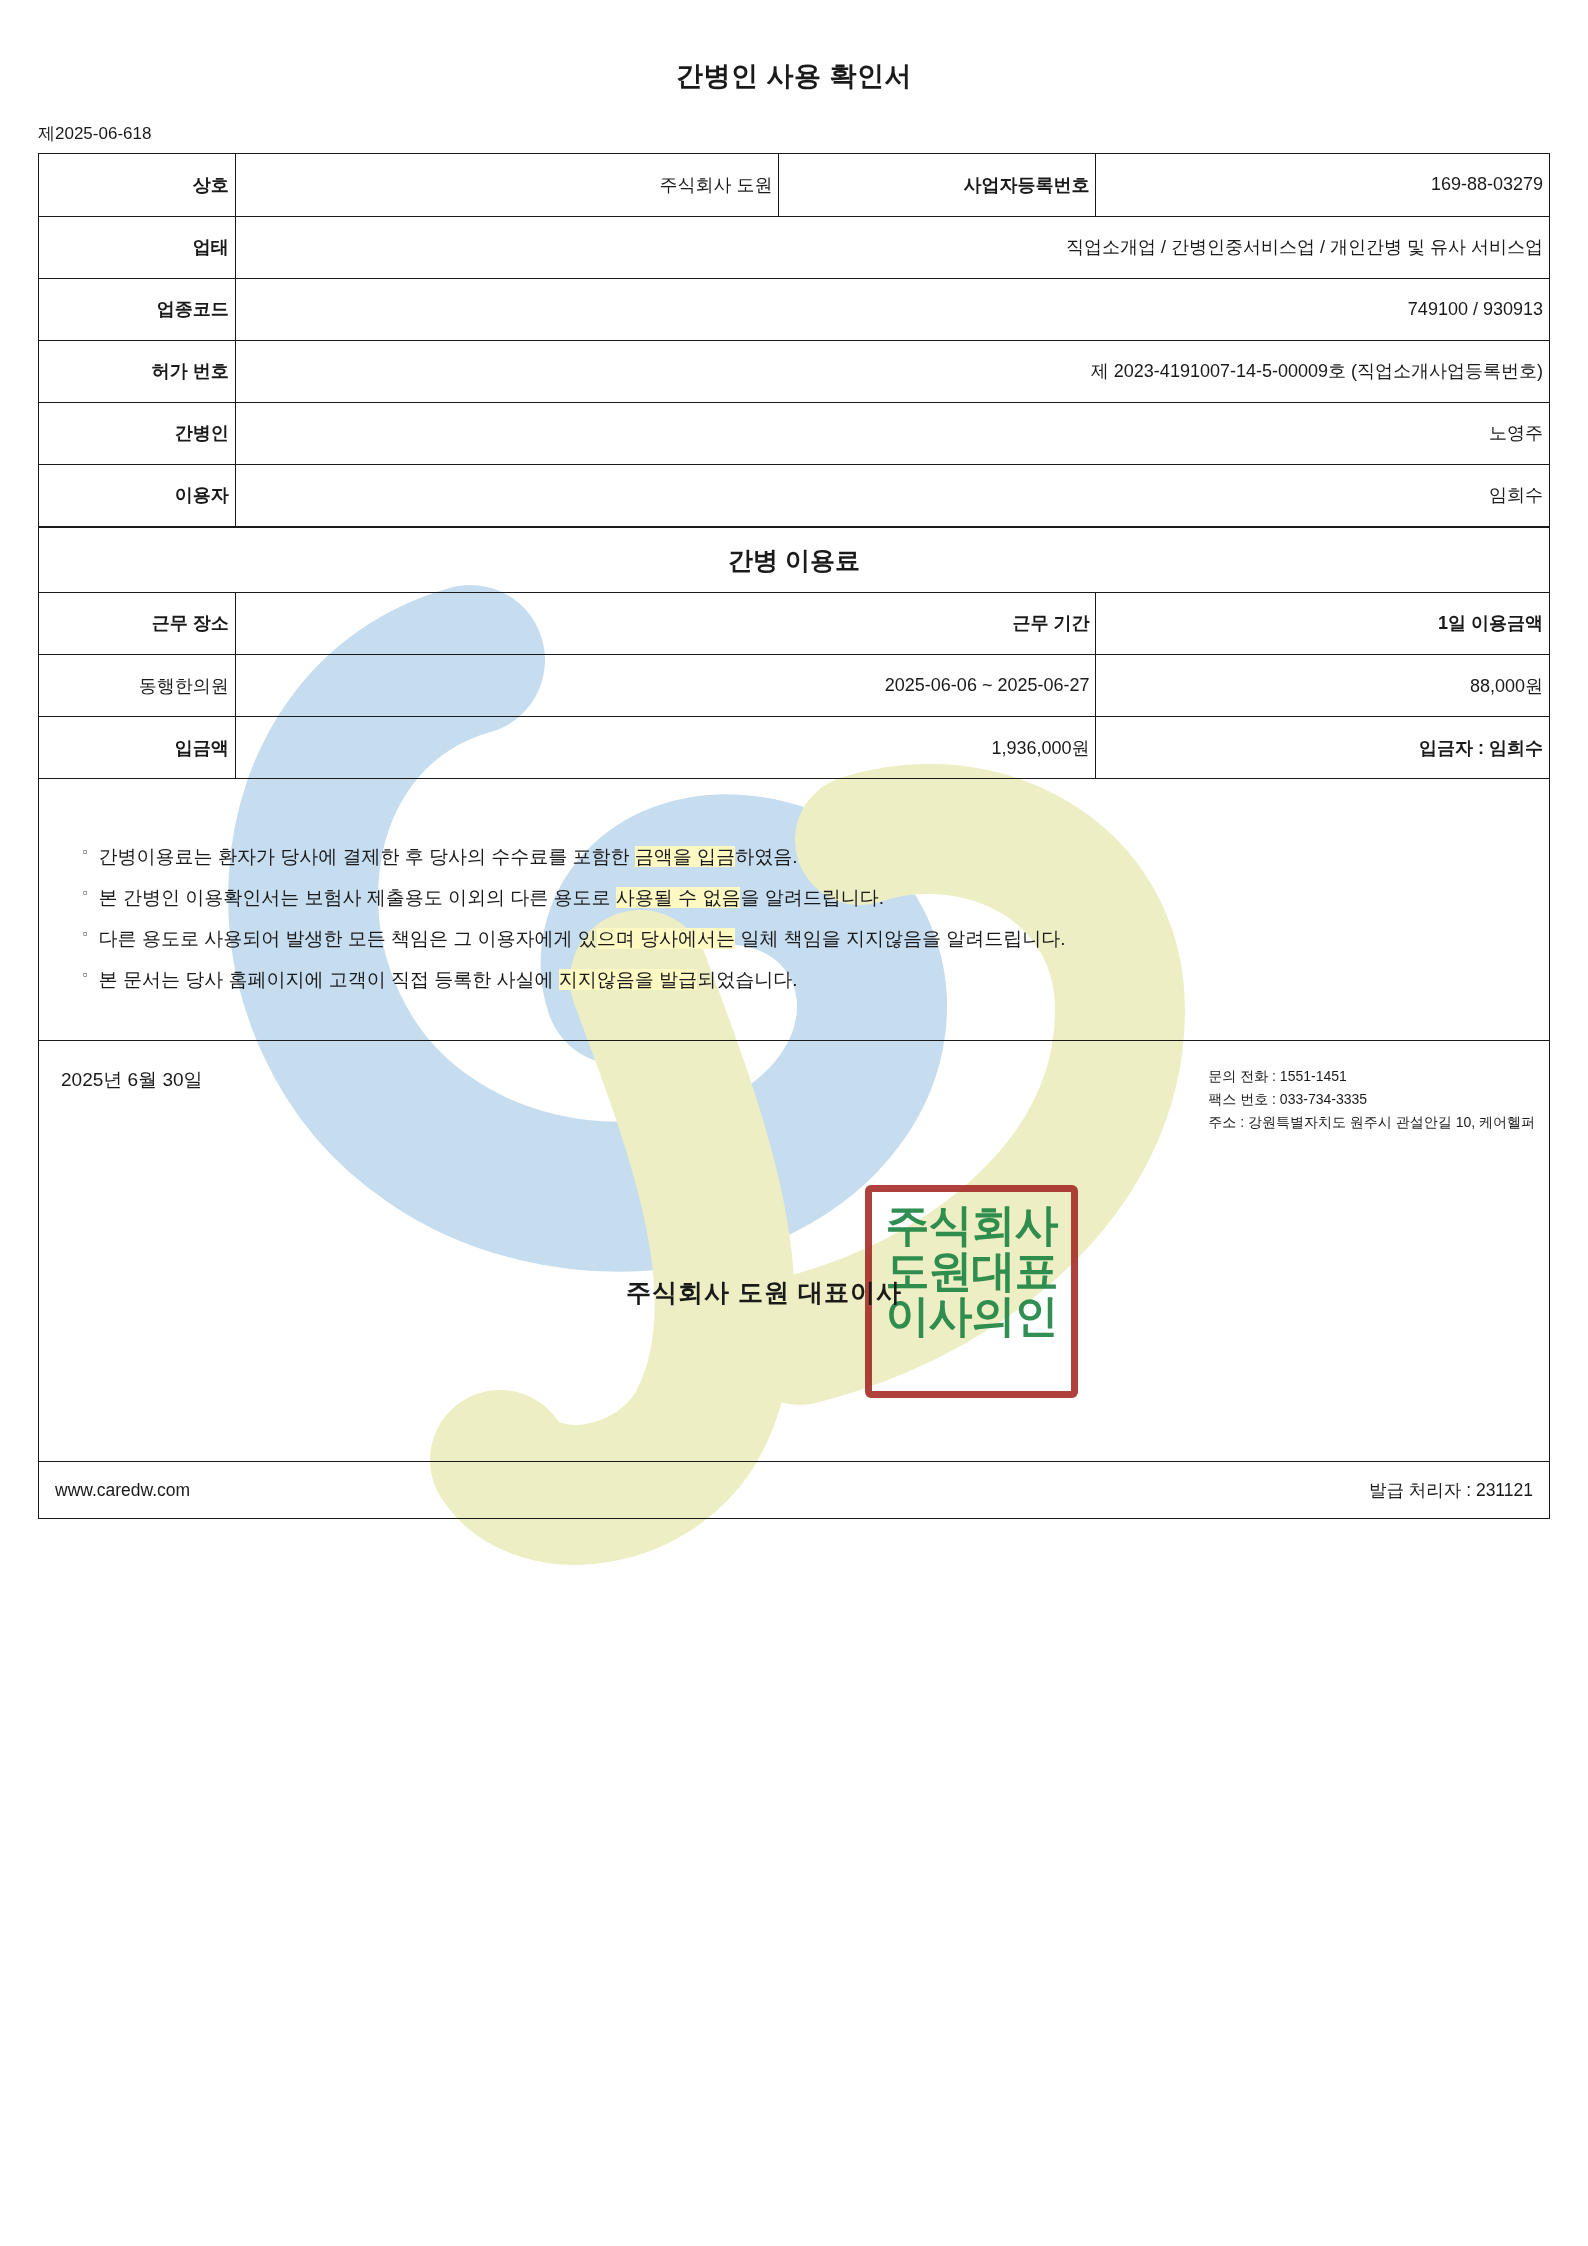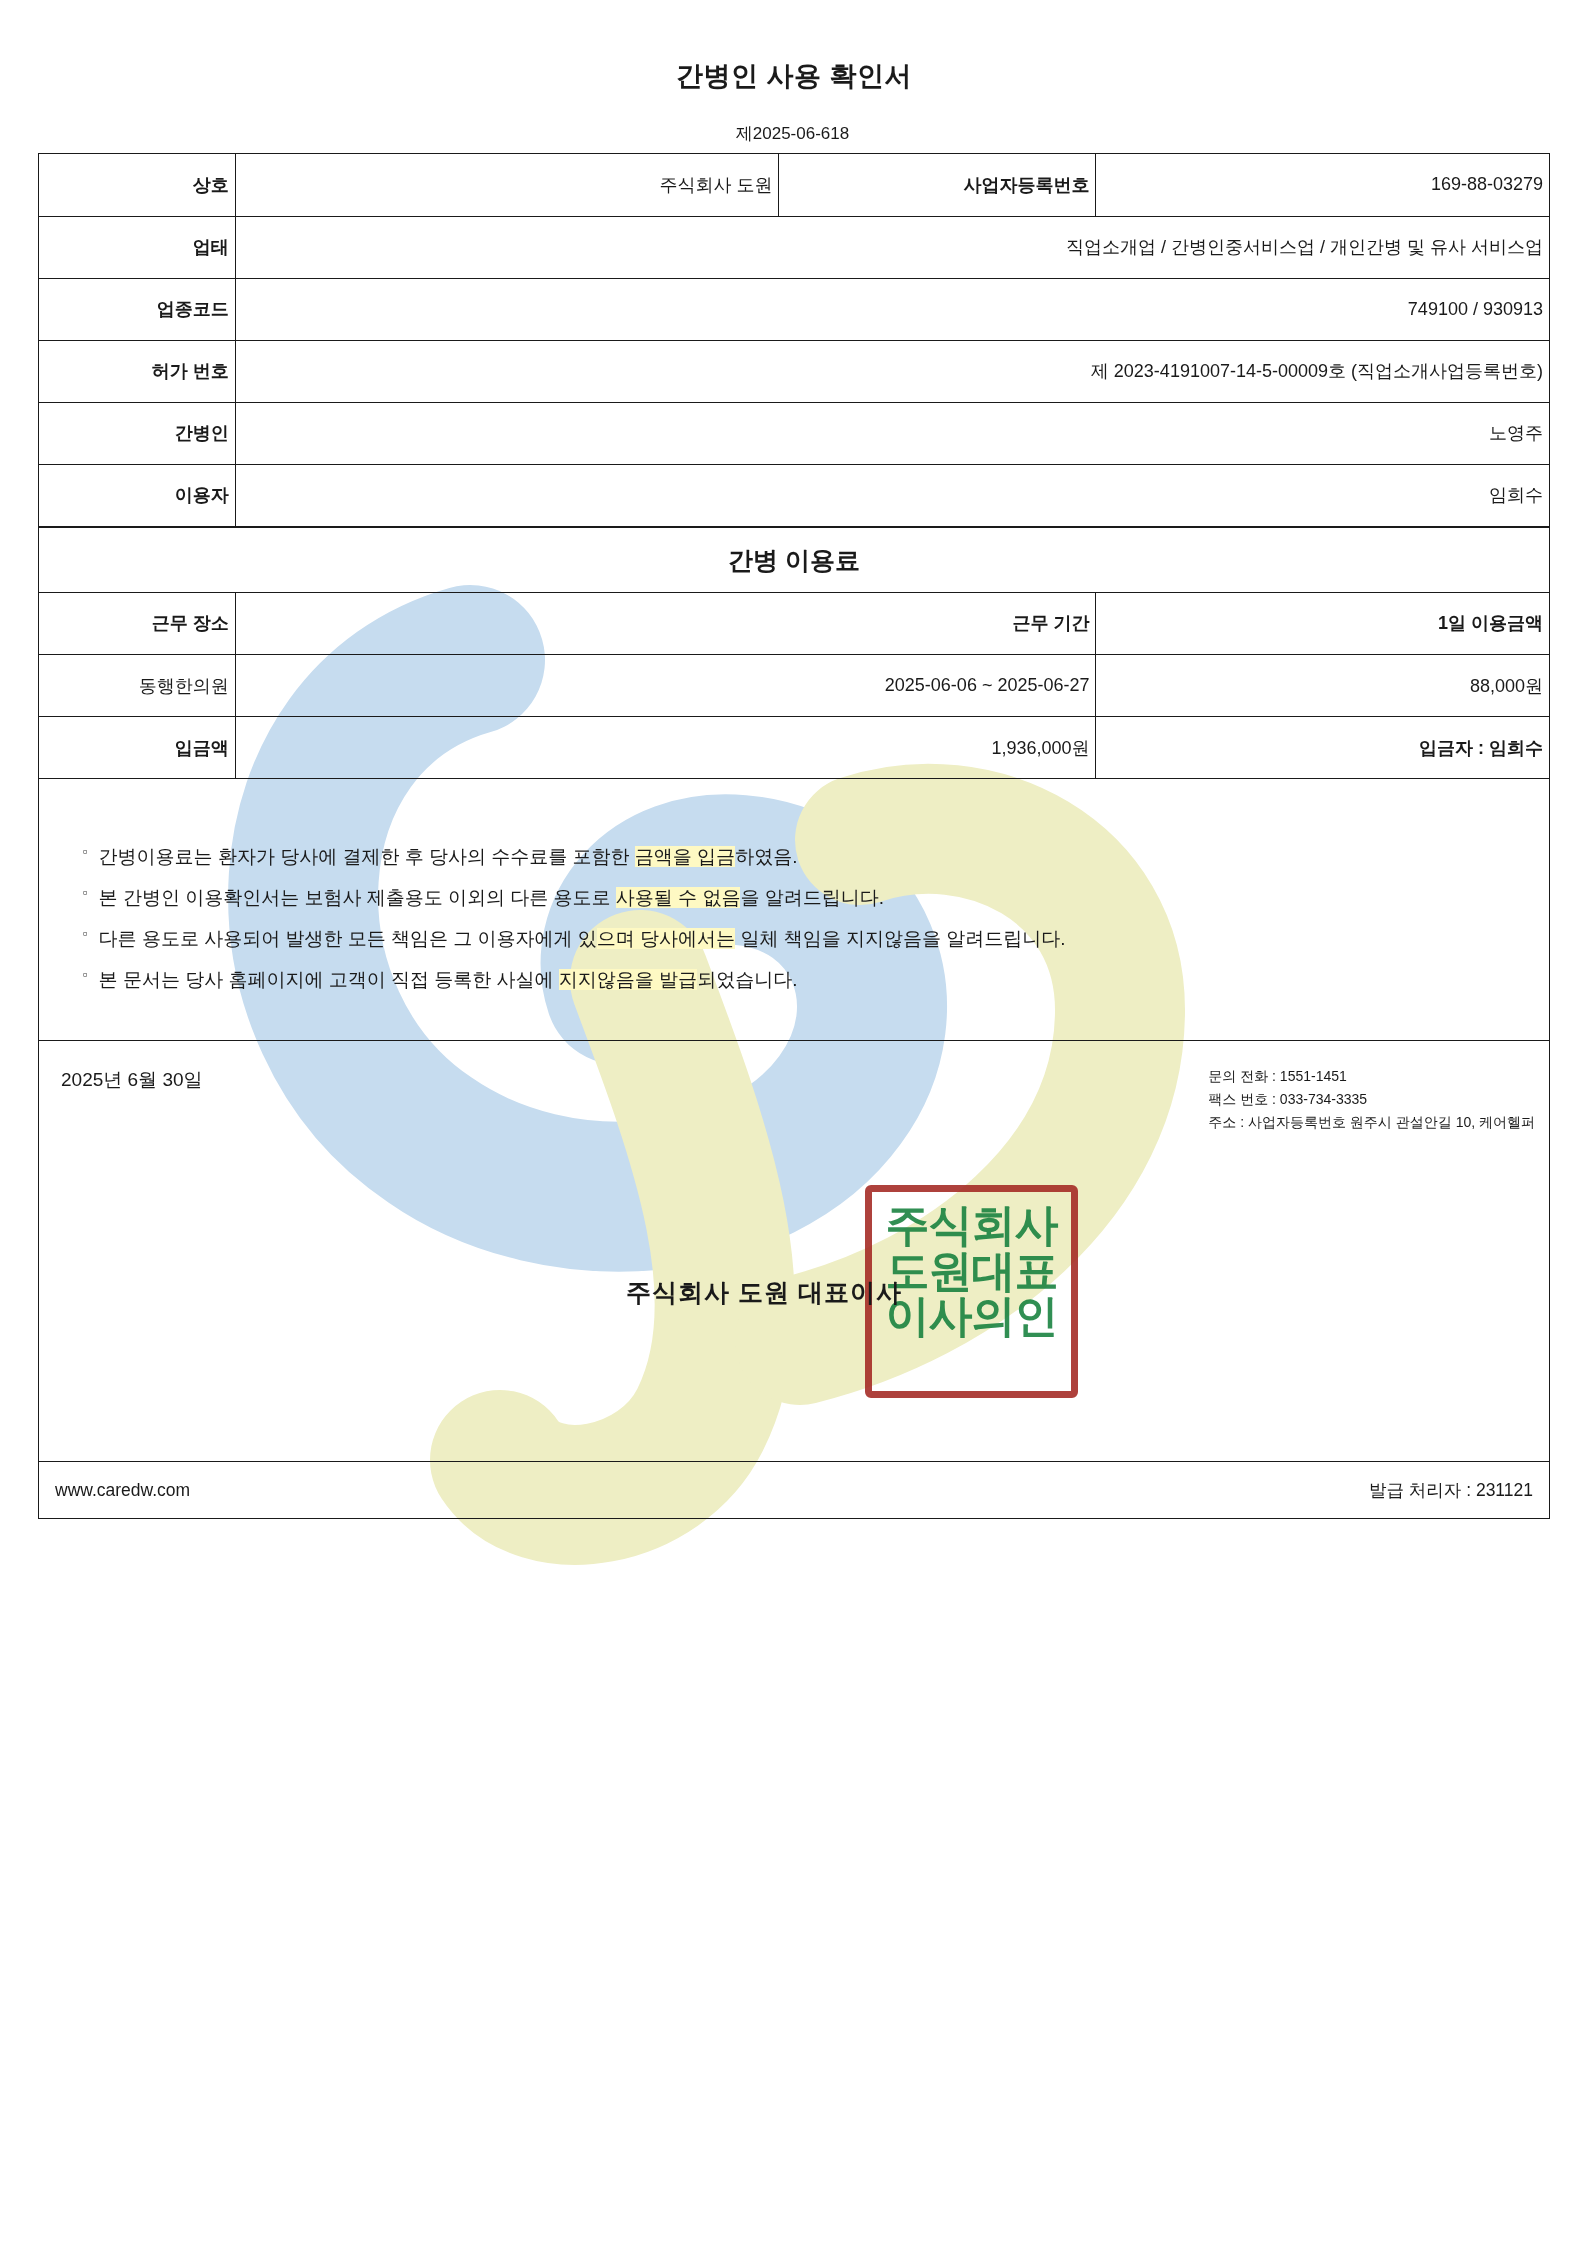--- a/index.html
+++ b/index.html
@@ -39,21 +39,21 @@
   .doc-title {
     text-align: center;
     font-size: 27px;
     font-weight: bold;
     letter-spacing: 0.5px;
     padding-top: 58px;
     position: relative;
     z-index: 2;
   }
   .doc-number {
-    text-align: center;
+    text-align: left;
     font-size: 17px;
     margin-top: 28px;
     margin-bottom: 8px;
     padding-right: 3px;
     position: relative;
     z-index: 2;
   }
 
   
   .frame {
@@ -281,21 +281,21 @@
         <span class="note-bullet">▫</span>
         <span>본 문서는 당사 홈페이지에 고객이 직접 등록한 사실에 <span class="hl-y">지지않음을 발급</span>되었습니다.</span>
       </div>
     </div>
 
     <div class="contact-block">
       <div class="date-text">2025년 6월 30일</div>
       <div class="contact-right">
         <div>문의 전화 : 1551-1451</div>
         <div>팩스 번호 : 033-734-3335</div>
-        <div>주소 : 사업자등록번호 원주시 관설안길 10, 케어헬퍼</div>
+        <div>주소 : 강원특별자치도 원주시 관설안길 10, 케어헬퍼</div>
       </div>
 
       <div class="stamp">
         <div>주식회사</div>
         <div>도원대표</div>
         <div>이사의인</div>
       </div>
 
       <div class="signature-row">
         <span class="signature-text">주식회사 도원    대표이사</span>

